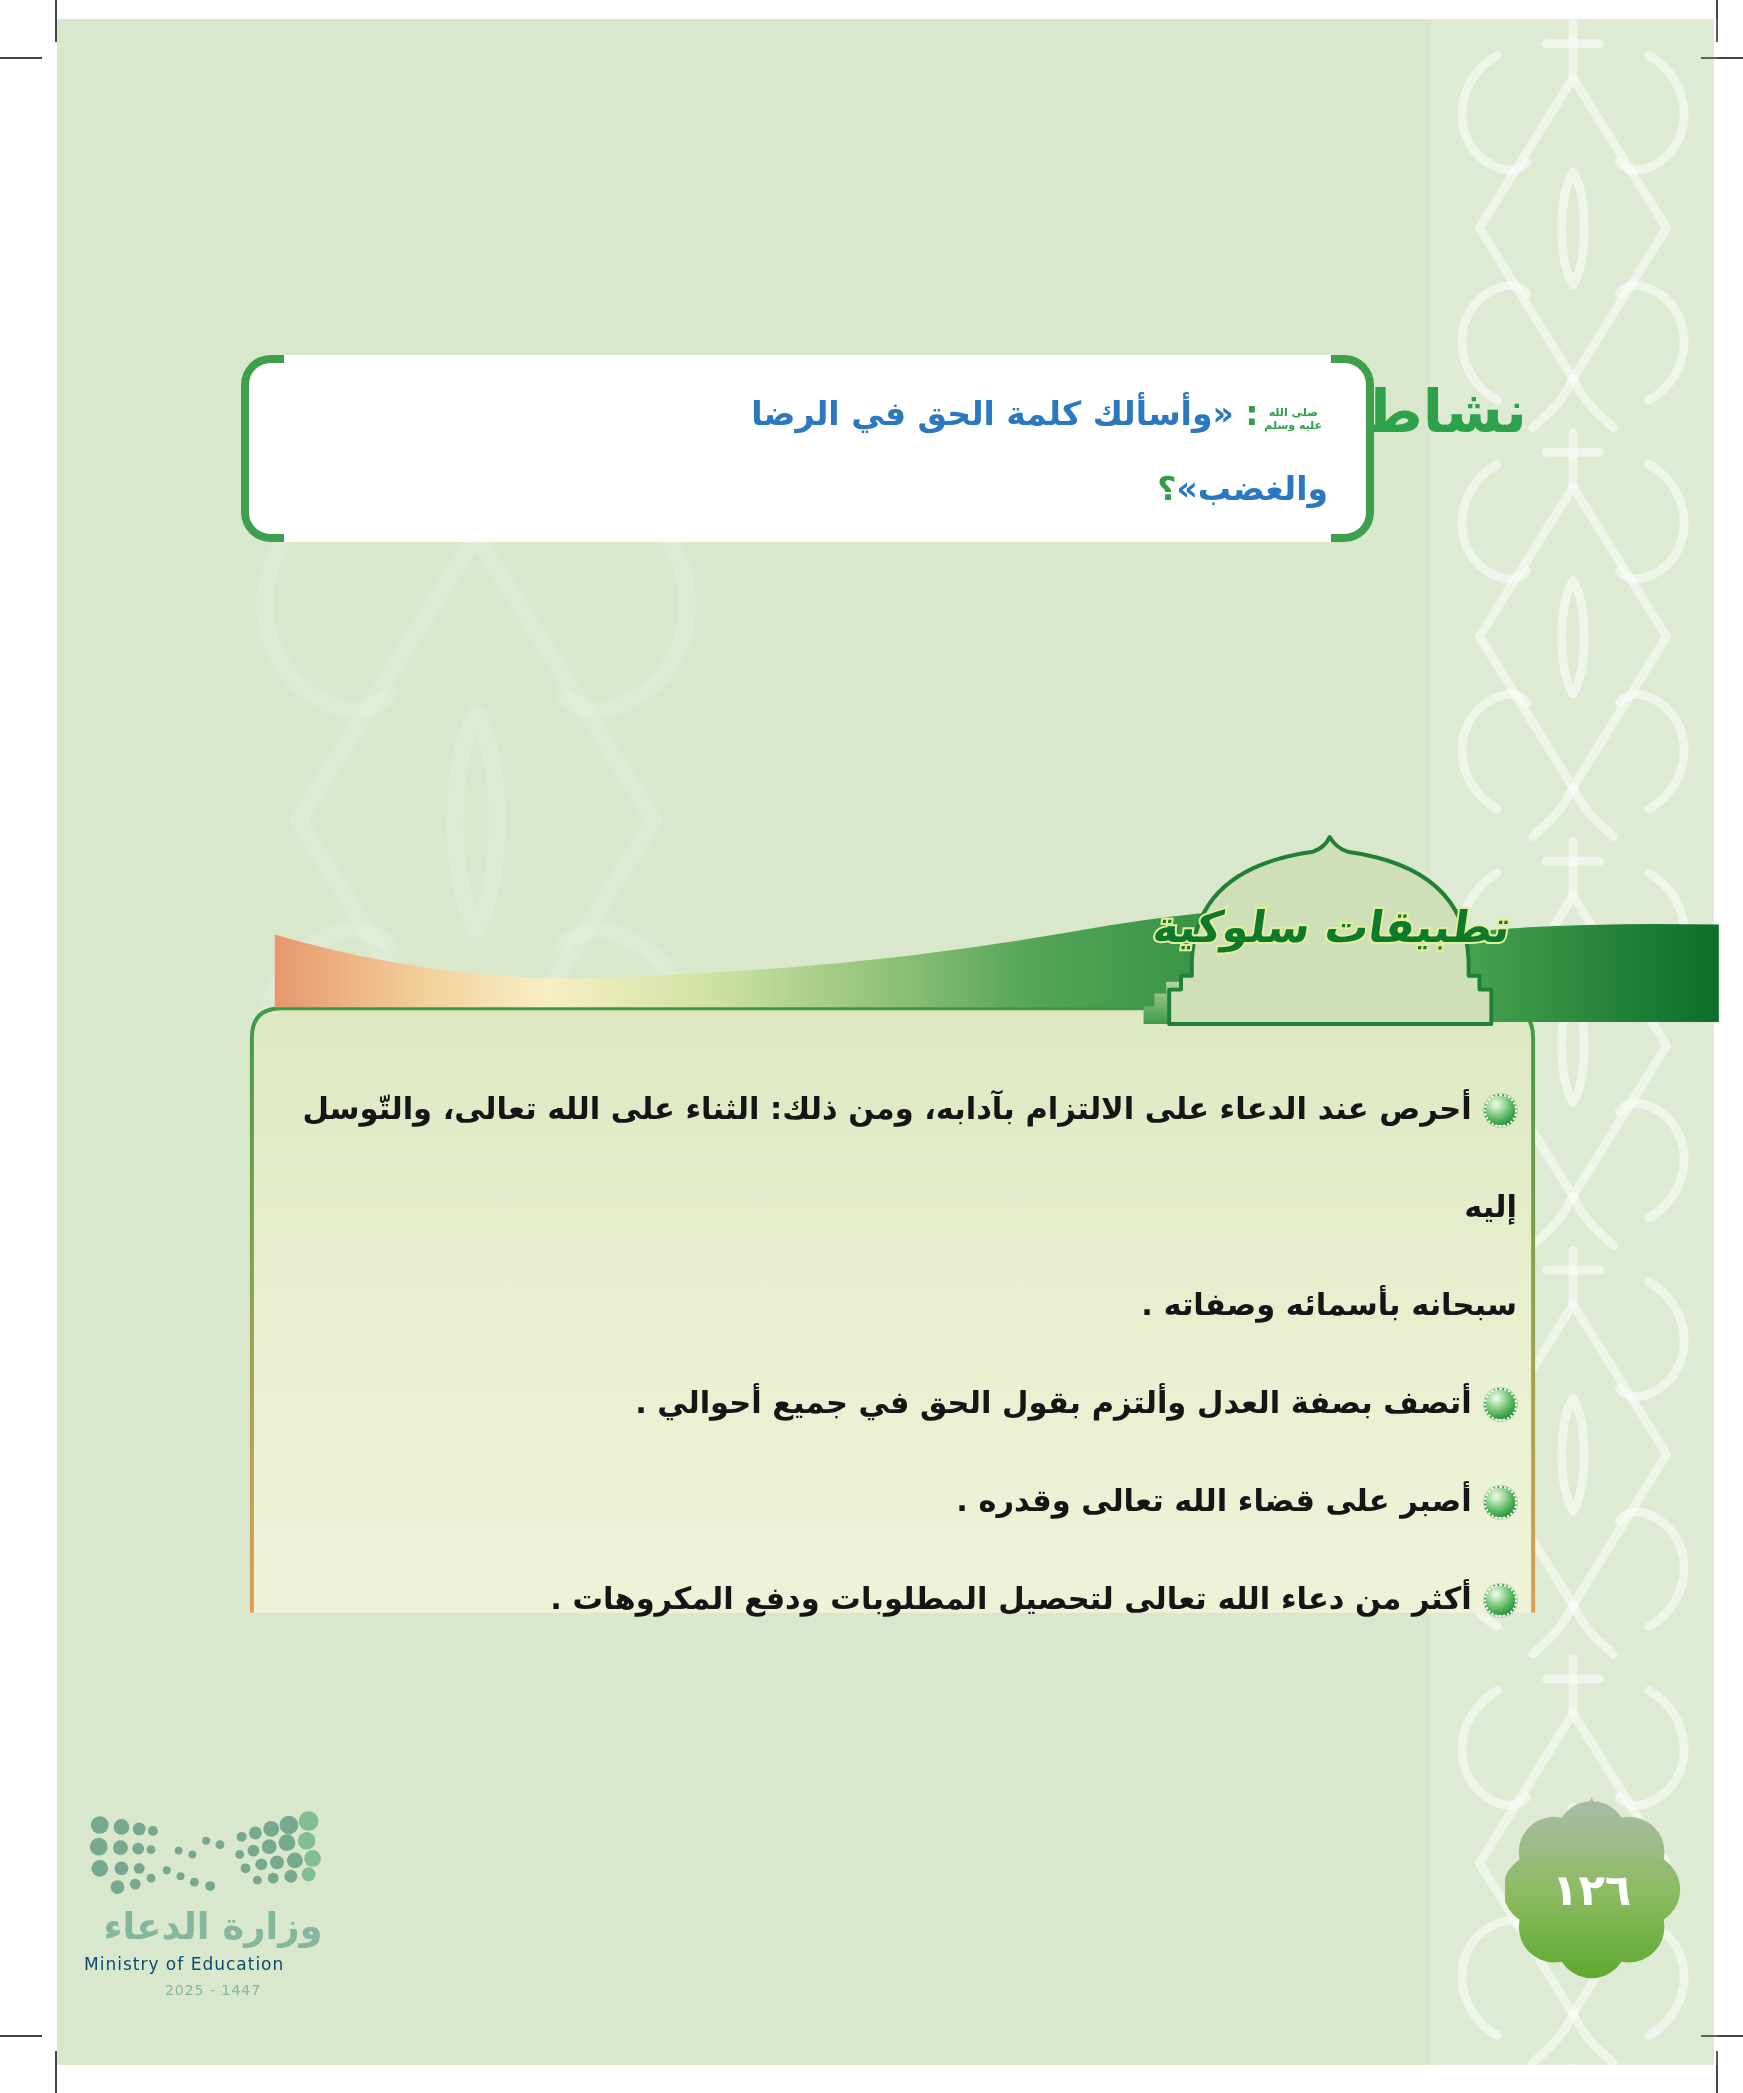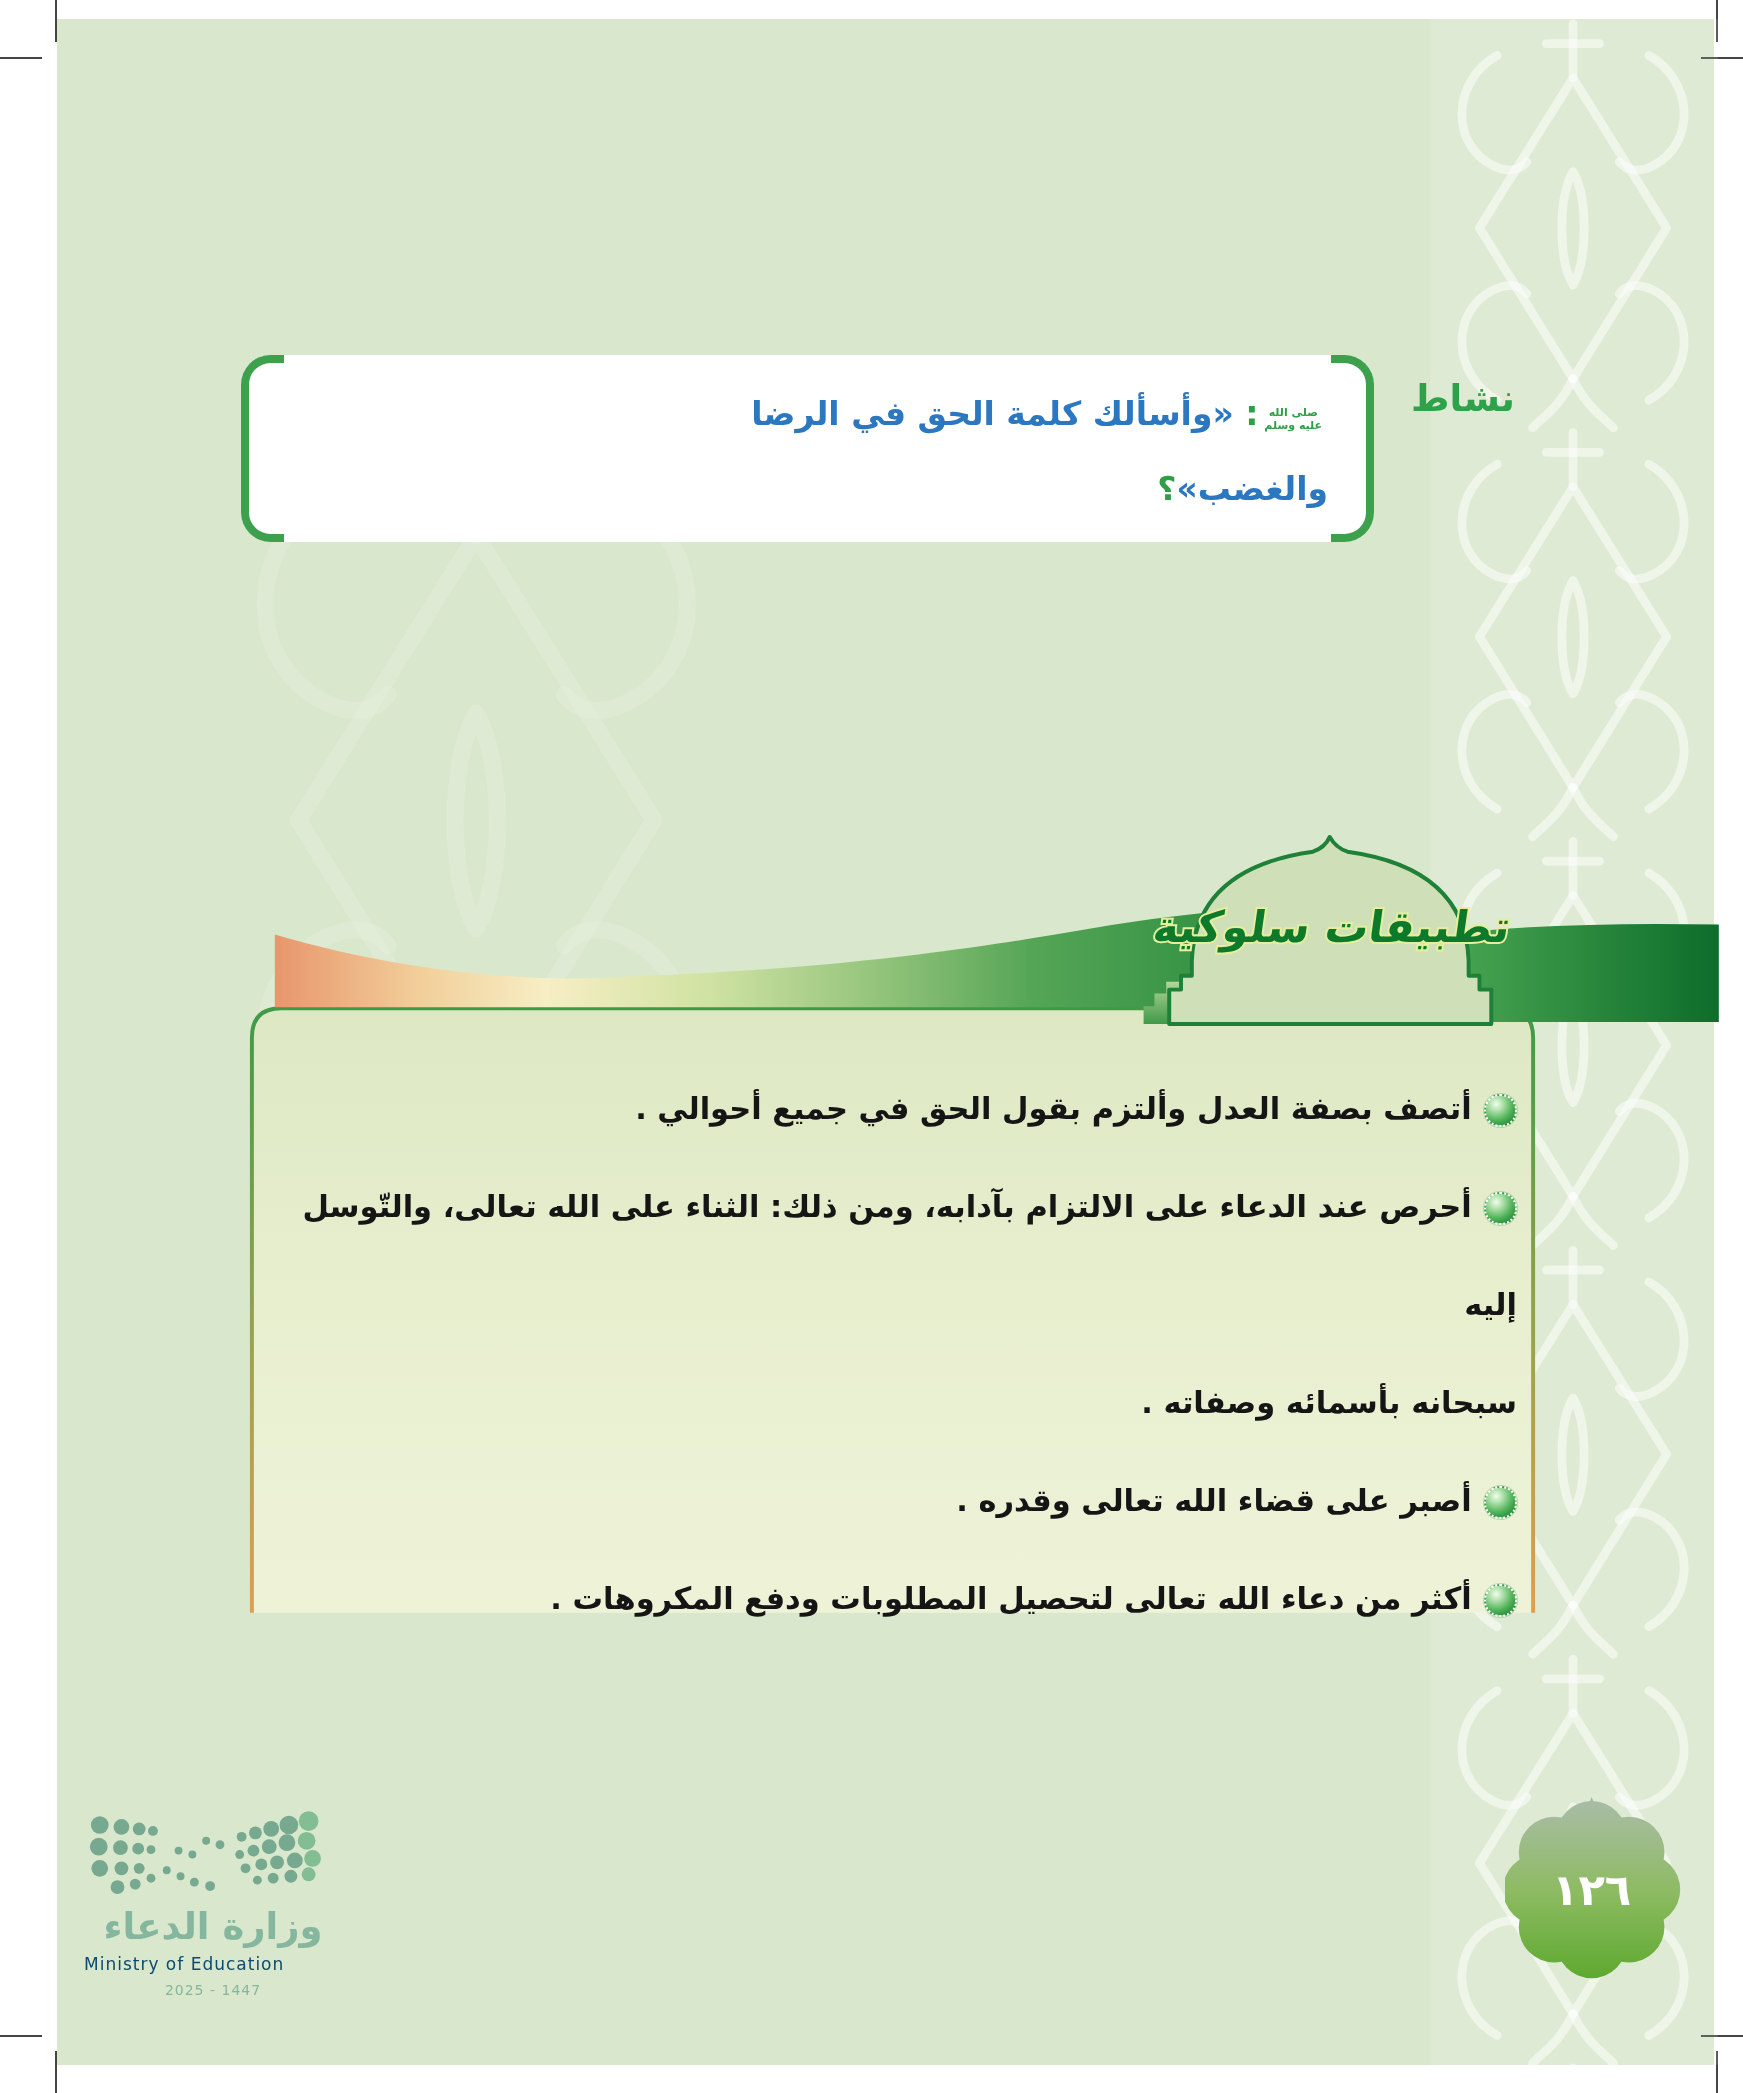--- a/index.html
+++ b/index.html
@@ -10,21 +10,21 @@
   .abs{position:absolute;}
   
   .page-bg{left:57px;top:18.7px;width:1657px;height:2046px;background:#d9e7cc;}
   
   .crop{background:#454545;position:absolute;}
   .crop.v{width:2px;height:42px;}
   .crop.h{width:42px;height:2px;}
   
   .activity-label{
     left:1399px;top:377px;width:128px;text-align:center;
-    color:#2da24b;font-size:37px;font-weight:800;direction:rtl;letter-spacing:1px;
+    color:#2da24b;font-size:59px;font-weight:800;direction:rtl;letter-spacing:1px;
   }
   
   .activity-box{left:241px;top:355px;width:1133px;height:187px;background:#ffffff;border-radius:29.6px;}
   .bracket{width:43px;height:187px;box-sizing:border-box;border:8.9px solid #3ca04c;}
   .bracket-l{left:241px;top:355px;border-right:none;border-radius:29.6px 0 0 29.6px;}
   .bracket-r{left:1331px;top:355px;border-left:none;border-radius:0 29.6px 29.6px 0;}
   .question{
     left:296px;top:366px;width:1032px;height:165px;direction:rtl;text-align:right;
     font-size:33px;font-weight:700;line-height:75px;padding-top:9.9px;box-sizing:border-box;
   }
@@ -156,25 +156,25 @@
   <path d="M 1230,102 C 1310,94 1400,92 1490,94 L 1490,193 L 1230,193 Z" fill="url(#rblock)"></path>
   <path d="M 944,152 H 929 V 164 H 917 V 177 H 906 V 195 H 944 Z" fill="url(#wgrad)"></path>
   <path d="M 932,195 V 160 H 944 V 146 H 955 V 130 C 958,62 1006,30 1078,20 Q 1090,16 1095,5 Q 1101,16 1113,20 C 1185,30 1233,62 1236,130 V 146 H 1247 V 160 H 1259 V 195 Z" fill="#cfe0b8" stroke="#1f8038" stroke-width="4" stroke-linejoin="round"></path>
   <g transform="translate(1095,112) skewX(-8)">
     <text text-anchor="middle" font-size="44" font-weight="bold" fill="#0d7a2b" stroke="#e4ef9c" stroke-width="4" paint-order="stroke" font-family="DejaVu Sans, sans-serif" direction="rtl">تطبيقات سلوكية</text>
   </g>
 </svg>
 
 <div class="abs apps-list">
   <div class="app-item">
-    <span class="orb"></span><span>أتصف بصفة العدل وألتزم بقول الحق في جميع أحوالي .</span>
-  </div>
-  <div class="app-item">
     <span class="orb"></span><span>أحرص عند الدعاء على الالتزام بآدابه، ومن ذلك: الثناء على الله تعالى، والتّوسل إليه</span><br>
     <span>سبحانه بأسمائه وصفاته .</span>
+  </div>
+  <div class="app-item">
+    <span class="orb"></span><span>أتصف بصفة العدل وألتزم بقول الحق في جميع أحوالي .</span>
   </div>
   <div class="app-item">
     <span class="orb"></span><span>أصبر على قضاء الله تعالى وقدره .</span>
   </div>
   <div class="app-item">
     <span class="orb"></span><span>أكثر من دعاء الله تعالى لتحصيل المطلوبات ودفع المكروهات .</span>
   </div>
 </div>
 
 <svg class="abs" style="left:84px;top:1811px;" width="266" height="94" viewBox="0 0 270 95" fill="#76a990">

